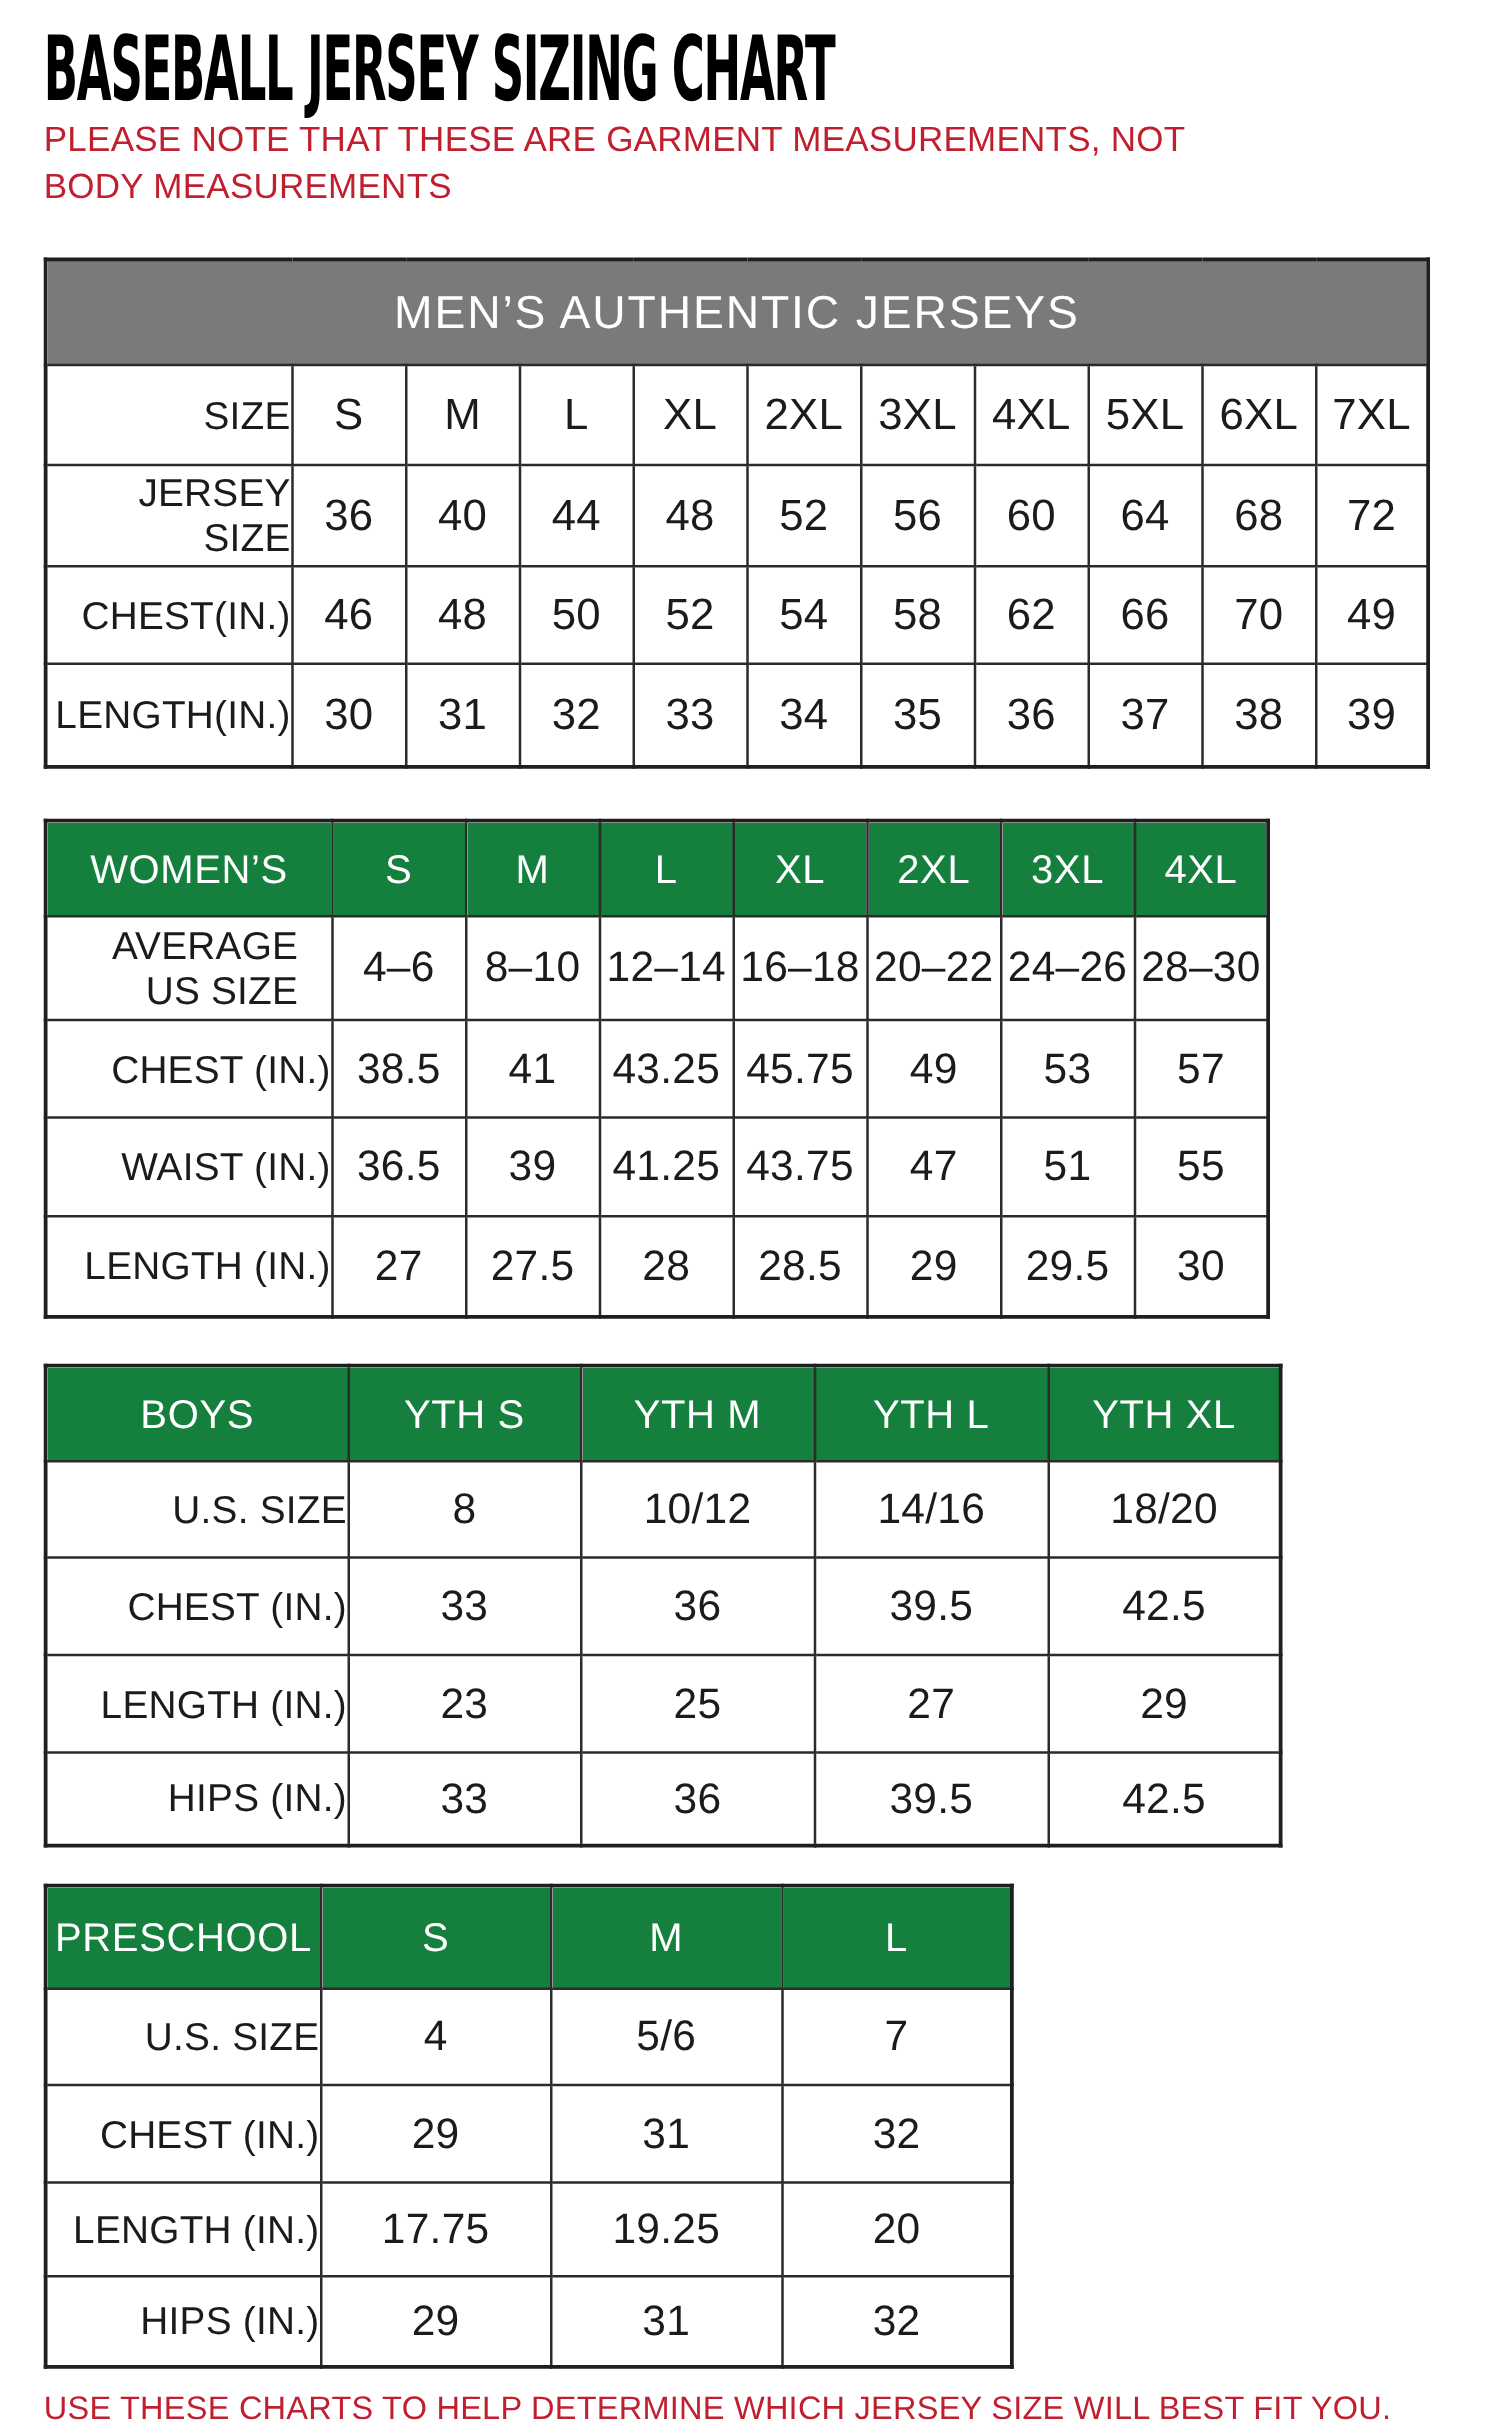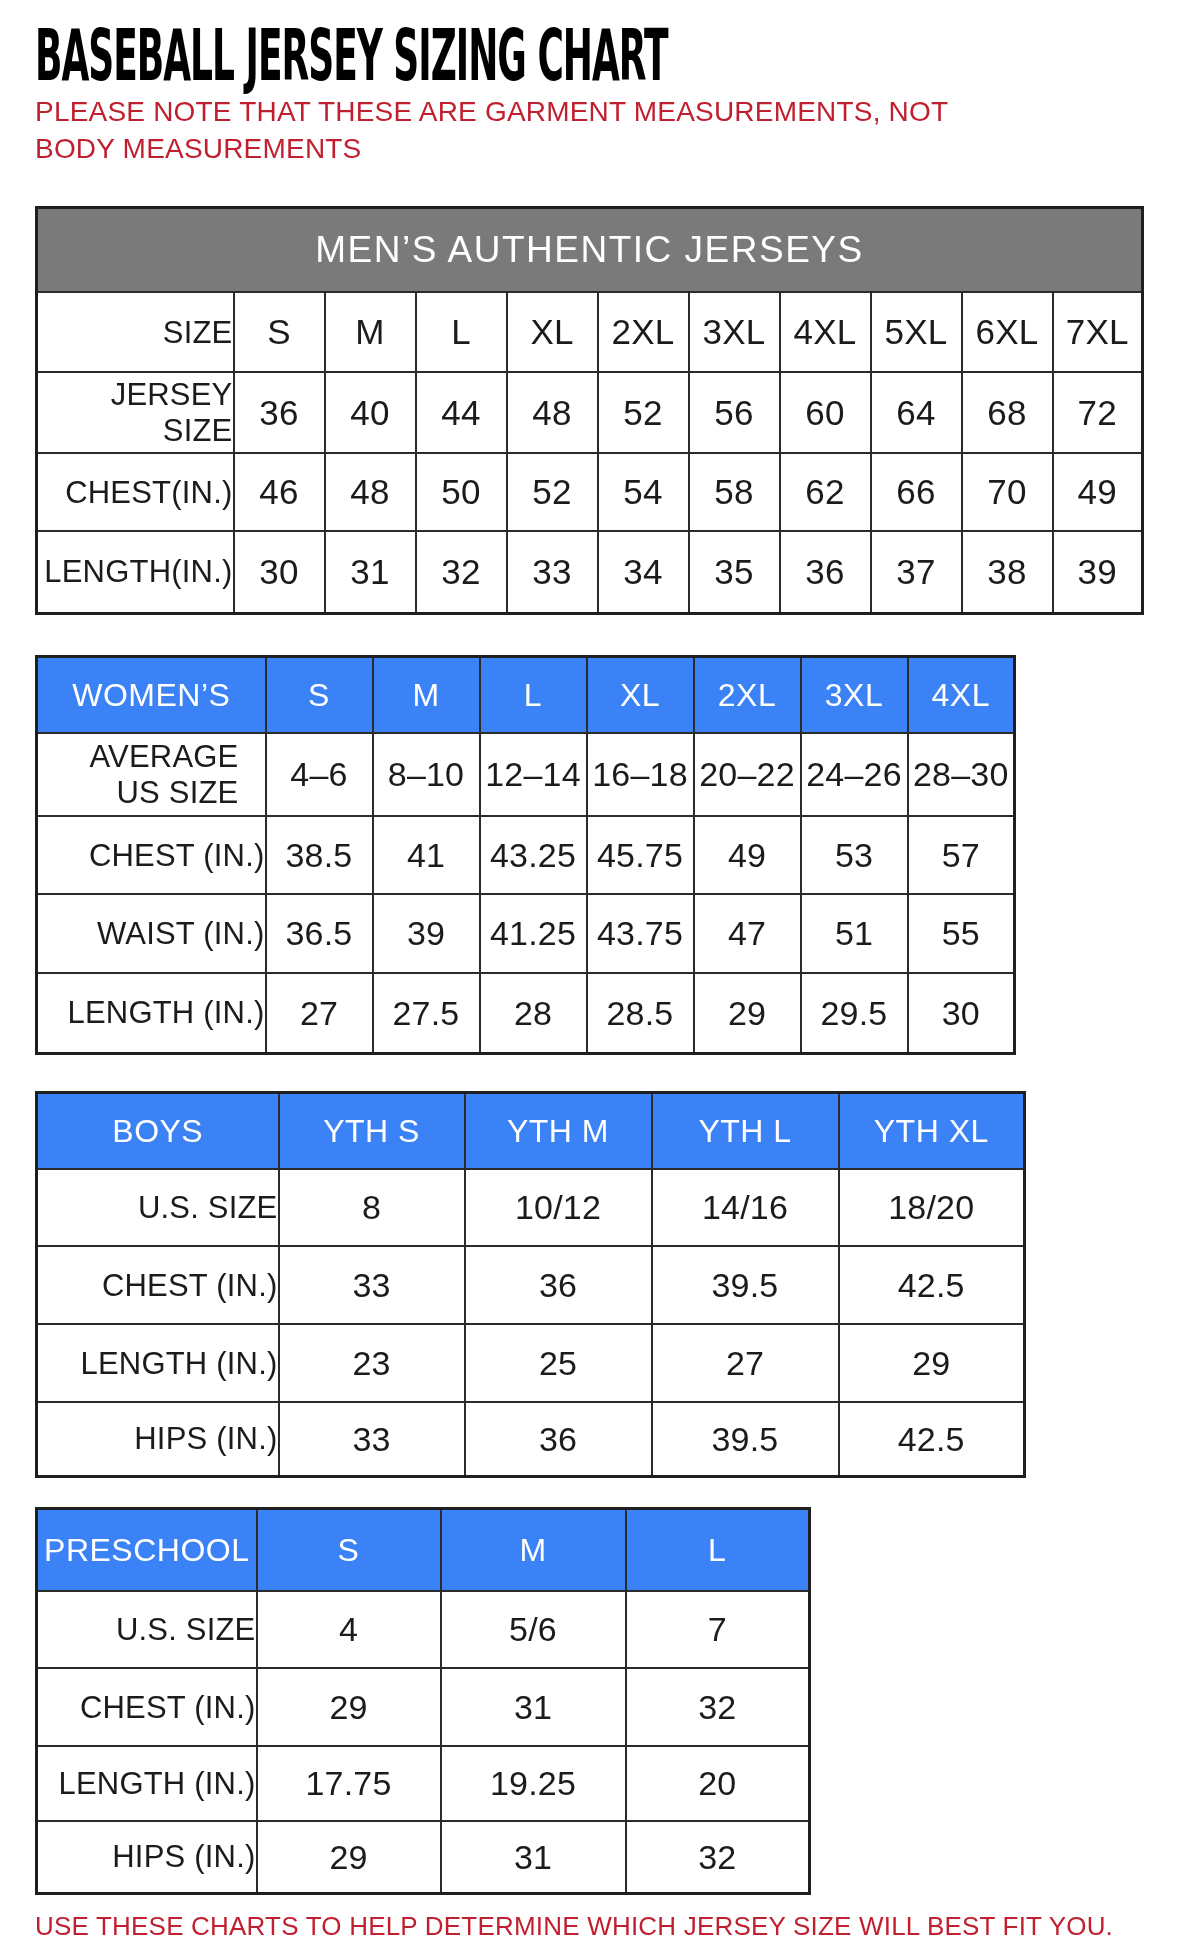--- a/index.html
+++ b/index.html
@@ -50,21 +50,21 @@
     overflow:hidden;
   }
   .banner{
     background:#7a7a7a;
     color:#ffffff;
     font-size:37px;
     letter-spacing:1.5px;
     border-bottom:3px solid #161616;
   }
   .hdr{
-    background:#3b82f6;
+    background:#15803d;
     color:#ffffff;
     font-size:32px;
     letter-spacing:0.5px;
     border-bottom:3px solid #161616;
   }
   .lbl{ font-size:31px; line-height:1.15; letter-spacing:0.2px;text-align:right; }
   .val{ font-size:34px; letter-spacing:0.2px; }
   .mens .val{ font-size:35px; }
   .mens{ margin-bottom:40px; }
   .womens{ margin-bottom:36px; }

